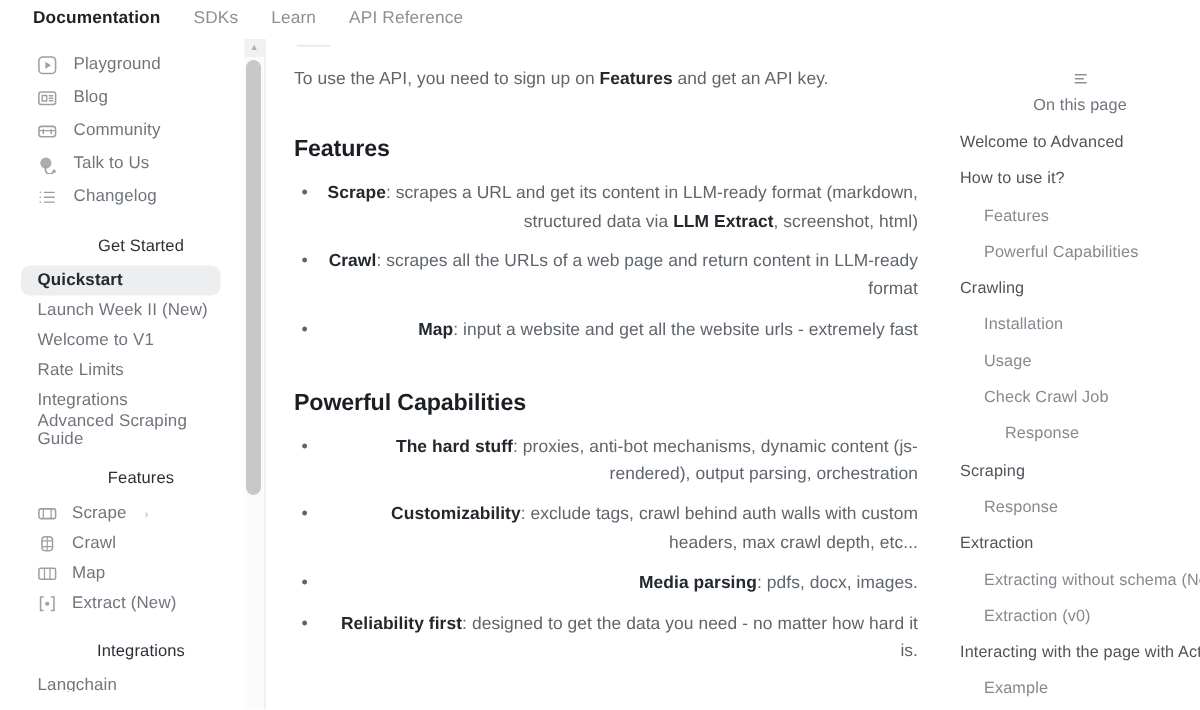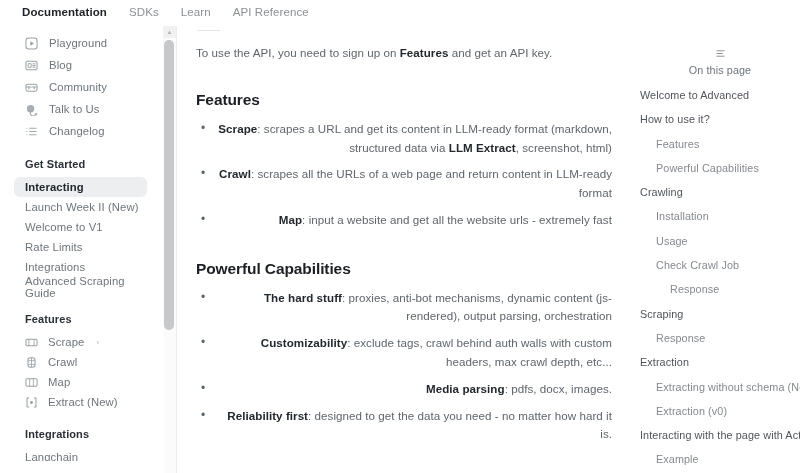--- a/index.html
+++ b/index.html
@@ -38,22 +38,22 @@
     height: 22px; padding-left: 25px; font-size: 11.3px; color: #6f757c;
     letter-spacing: .1px;
   }
   .side-icon {
     width: 13px; height: 13px; flex: none; display: flex;
     align-items: center; justify-content: center; color: #9aa0a6;
   }
   .side-icon svg { display: block; }
   .side-gap { height: 16px; }
   .side-section {
-    font-size: 11px; font-weight: 700; color: #2b3036;
-    padding-left: 25px; margin-bottom: 7px; letter-spacing: .1px;
+    font-size: 11px; font-weight: 400; color: #2b3036;
+    padding-left: 25px; margin-bottom: 7px; letter-spacing: .1px; text-align: center;
   }
   .nav-item {
     display: flex; align-items: center; gap: 10px;
     height: 20px; margin: 0 16px 0 14px; padding-left: 11px;
     font-size: 11.3px; color: #6f757c; border-radius: 6px;
     letter-spacing: .1px;
   }
   .nav-item.active {
     background: #eceef0; color: #24292f; font-weight: 700;
   }
@@ -191,21 +191,21 @@
               <path d="M5 3.5h7M5 7h7M5 10.5h7" stroke-width="1"></path>
             </svg>
           </span>
           <span>Changelog</span>
         </div>
       </div>
     <div id="sidebar-sections">
         <div class="side-gap"></div>
         <div class="side-section">Get Started</div>
         <div class="nav-item active">
-          <span>Interacting</span>
+          <span>Quickstart</span>
         </div>
         <div class="nav-item">
           <span>Launch Week II (New)</span>
         </div>
         <div class="nav-item">
           <span>Welcome to V1</span>
         </div>
         <div class="nav-item">
           <span>Rate Limits</span>
         </div>

